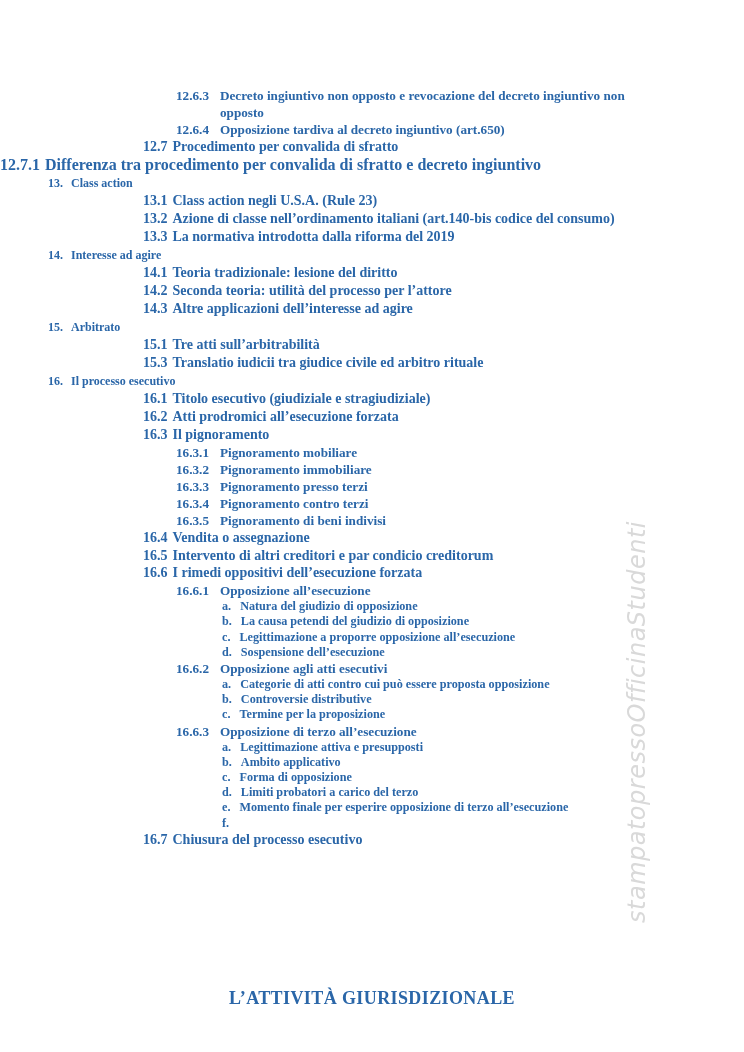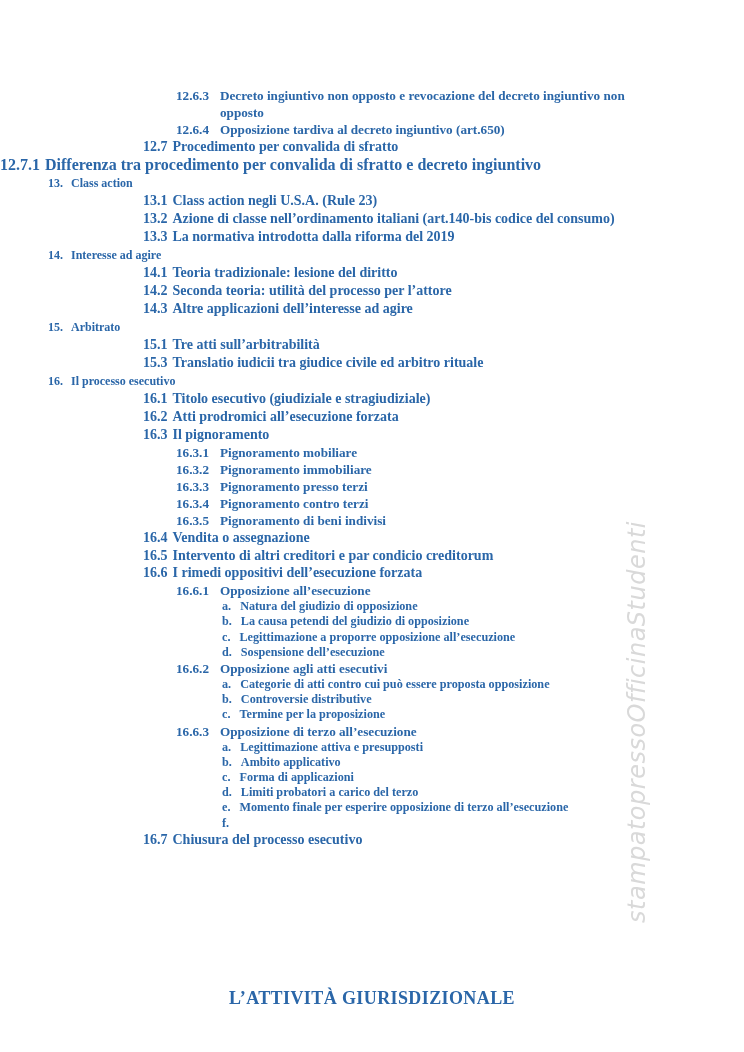--- a/index.html
+++ b/index.html
@@ -217,21 +217,21 @@
       <div class="row h4">
         <span class="num">a.</span>
         <span class="txt"><span>Legittimazione attiva e presupposti</span></span>
       </div>
       <div class="row h4">
         <span class="num">b.</span>
         <span class="txt"><span>Ambito applicativo</span></span>
       </div>
       <div class="row h4">
         <span class="num">c.</span>
-        <span class="txt"><span>Forma di applicazioni</span></span>
+        <span class="txt"><span>Forma di opposizione</span></span>
       </div>
       <div class="row h4">
         <span class="num">d.</span>
         <span class="txt"><span>Limiti probatori a carico del terzo</span></span>
       </div>
       <div class="row h4">
         <span class="num">e.</span>
         <span class="txt"><span>Momento finale per esperire opposizione di terzo all’esecuzione</span></span>
       </div>
       <div class="row h4">

